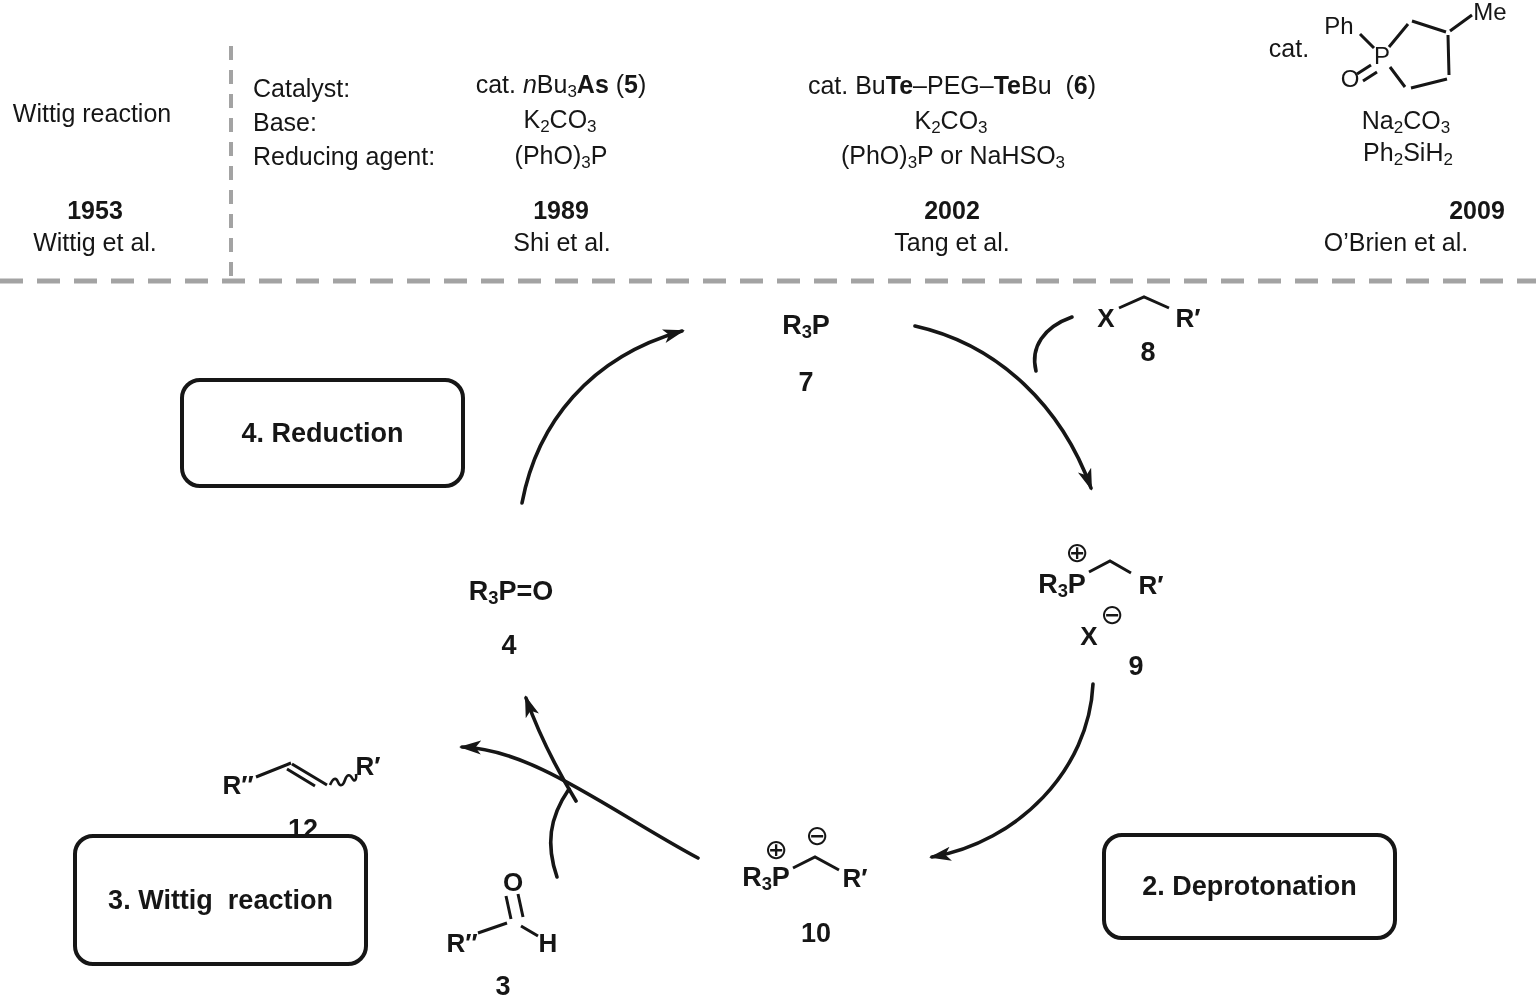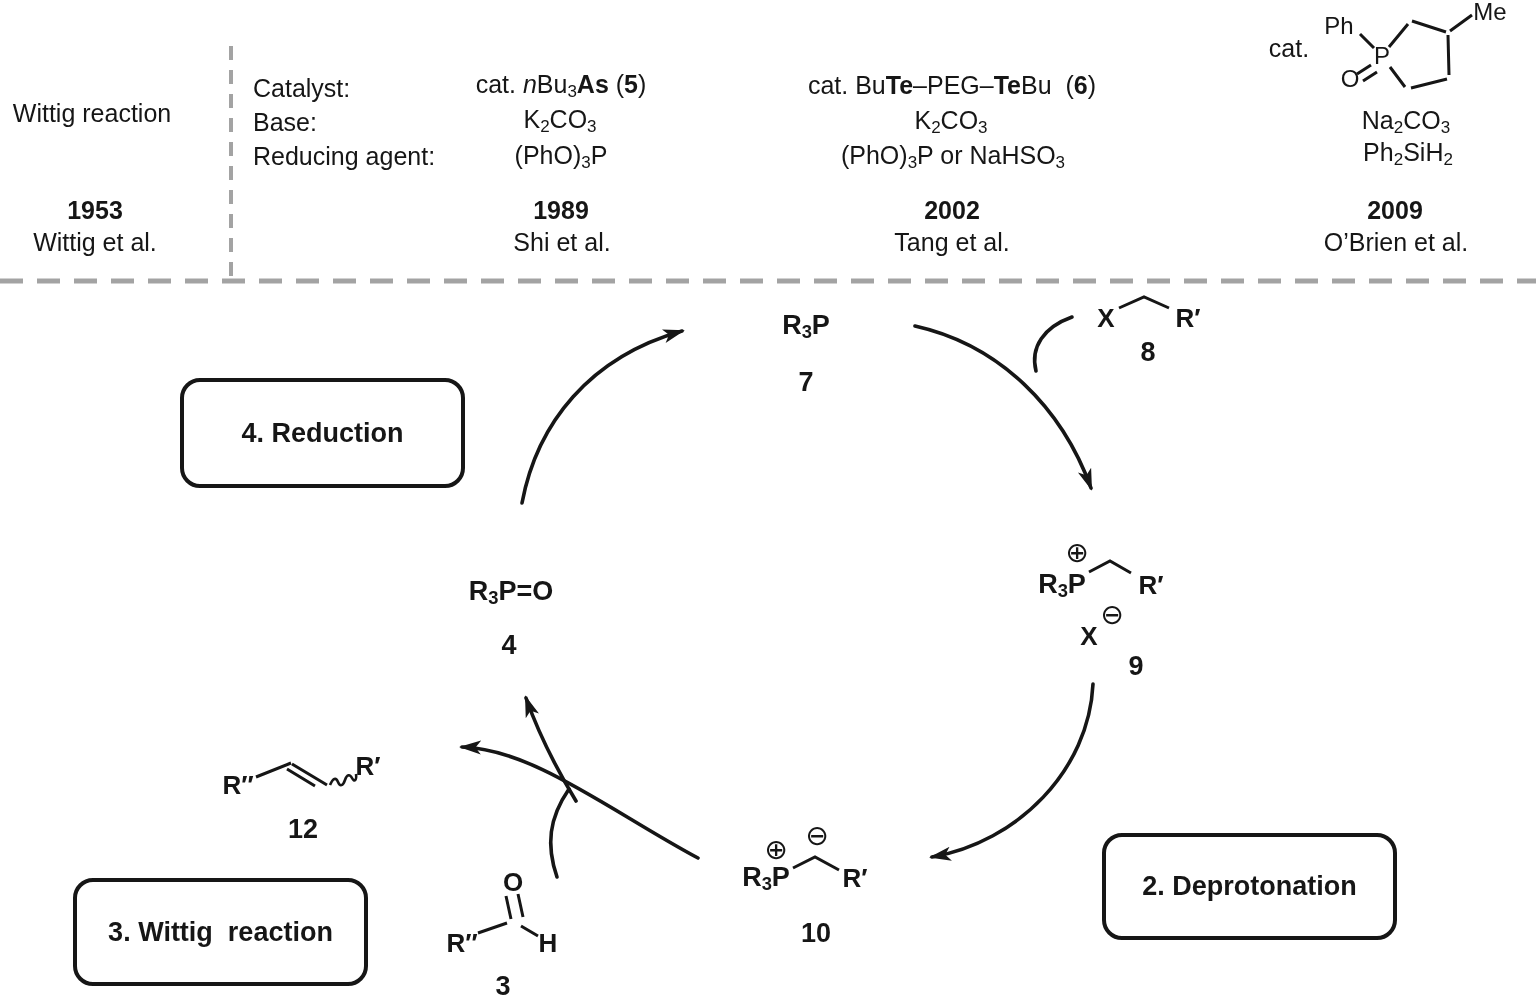--- a/index.html
+++ b/index.html
@@ -85,21 +85,21 @@
   <div class="abs ctr t25" style="left:952px;top:242px">Tang et al.</div>
 
   <div class="abs ctr t25" style="left:1289px;top:48px">cat.</div>
   <div class="abs ctr satom" style="left:1339px;top:26px">Ph</div>
   <div class="abs ctr satom" style="left:1382px;top:56px">P</div>
   <div class="abs ctr satom" style="left:1350px;top:79px">O</div>
   <div class="abs ctr satom bold" style="left:1490px;top:12px">Me</div>
   <div class="abs ctr t25 bold" style="left:1604px;top:60px">4a</div>
   <div class="abs ctr hform" style="left:1406px;top:120px" data-formula="header.columns.2.base"><span>Na</span><sub>2</sub><span>CO</span><sub>3</sub></div>
   <div class="abs ctr hform" style="left:1408px;top:152px" data-formula="header.columns.2.reducing_agent"><span>Ph</span><sub>2</sub><span>SiH</span><sub>2</sub></div>
-  <div class="abs ctr t25 bold" style="left:1395px;top:210px">2009</div>
+  <div class="abs ctr t25 bold" style="left:1477px;top:210px">2009</div>
   <div class="abs ctr t25" style="left:1396px;top:242px">O’Brien et al.</div>
 
   <div class="abs ctr formula" style="left:806px;top:325px" data-formula="cycle.species.phosphine.formula"><span>R</span><sub>3</sub><span>P</span></div>
   <div class="abs ctr num" style="left:806px;top:382px">7</div>
 
   <div class="abs ctr atom" style="left:1106px;top:318px">X</div>
   <div class="abs ctr atom" style="left:1188px;top:318px">R′</div>
   <div class="abs ctr num" style="left:1148px;top:352px">8</div>
 
 
@@ -118,21 +118,21 @@
   <div class="abs ctr charge" style="left:817px;top:835px">⊖</div>
   <div class="abs ctr formula" style="left:766px;top:877px" data-formula="cycle.species.ylide.formula"><span>R</span><sub>3</sub><span>P</span></div>
   <div class="abs ctr atom" style="left:855px;top:878px">R′</div>
   <div class="abs ctr num" style="left:816px;top:933px">10</div>
 
   <div class="abs ctr atom" style="left:513px;top:882px">O</div>
   <div class="abs ctr atom" style="left:462px;top:943px">R″</div>
   <div class="abs ctr atom" style="left:548px;top:943px">H</div>
   <div class="abs ctr num" style="left:503px;top:986px">3</div>
 
-  <div class="abs stepbox" style="left:73px;top:878px;width:295px;height:108px">
+  <div class="abs stepbox" style="left:73px;top:834px;width:295px;height:132px">
     <span>3. Wittig  reaction</span>
   </div>
 
   <div class="abs ctr atom" style="left:238px;top:785px">R″</div>
   <div class="abs ctr atom" style="left:368px;top:766px">R′</div>
   <div class="abs ctr num" style="left:303px;top:829px">12</div>
 
   <div class="abs ctr formula" style="left:511px;top:591px" data-formula="cycle.species.phosphine_oxide.formula"><span>R</span><sub>3</sub><span>P=O</span></div>
   <div class="abs ctr num" style="left:509px;top:645px">4</div>
 

